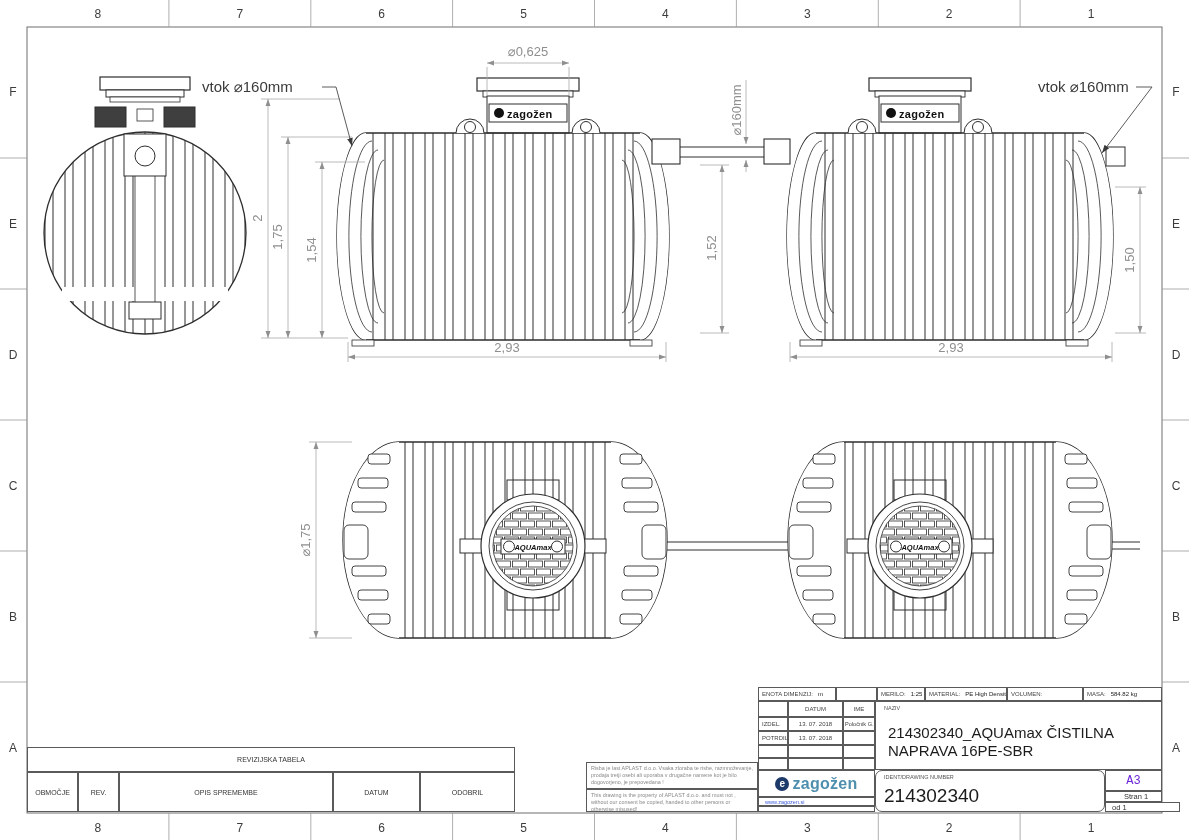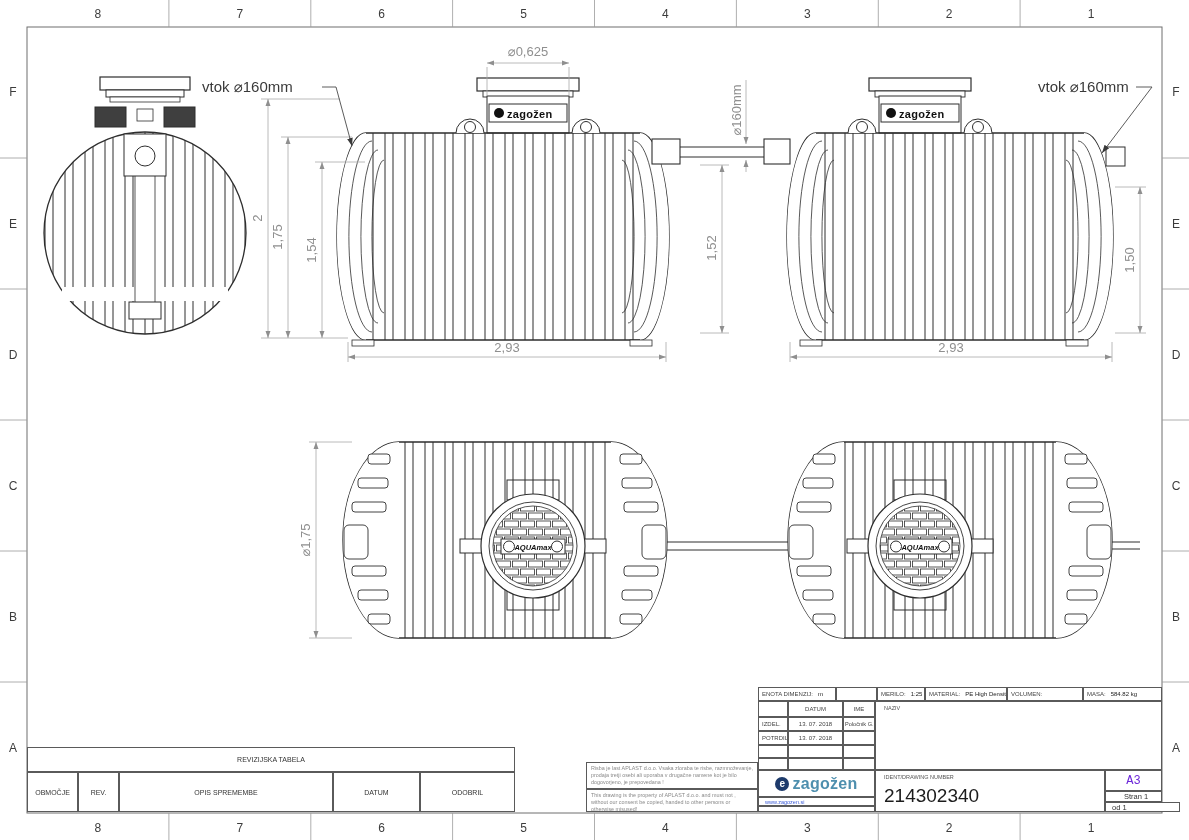--- a/index.html
+++ b/index.html
@@ -347,23 +347,24 @@
     <span class="logo-mark">e</span>
     <span class="logo-text">zagožen</span>
   </div>
   <div class="tc" style="left:0;top:110px;width:117px;height:9px;">
     <span class="www">www.zagozen.si</span>
   </div>
   <div class="tc" style="left:0;top:119px;width:117px;height:6px;"></div>
 
   <div class="tc" style="left:117px;top:14px;width:287px;height:69px;align-items:flex-start;">
     <span class="minilbl">NAZIV</span>
-  </div>
-
-  <div class="tc" style="left:117px;top:83px;width:230px;height:42px;align-items:flex-start;">
+    <div class="naziv-big">214302340_AQUAmax ČISTILNA NAPRAVA 16PE-SBR</div>
+  </div>
+
+  <div class="tc" style="left:117px;top:83px;width:230px;height:42px;align-items:flex-start;border-radius:7px;">
     <span class="minilbl">IDENT/DRAWING NUMBER</span>
     <div class="ident-big">214302340</div>
   </div>
 
   <div class="tc cen" style="left:347px;top:83px;width:57px;height:21px;">
     <span style="font-size:12px;color:#6d28d9;font-family:Liberation Mono, monospace;">A3</span>
   </div>
   <div class="tc" style="left:347px;top:104px;width:57px;height:11px;">
     <span style="font-size:7.5px;padding-left:18px;color:#333;">Stran 1</span>
   </div>

